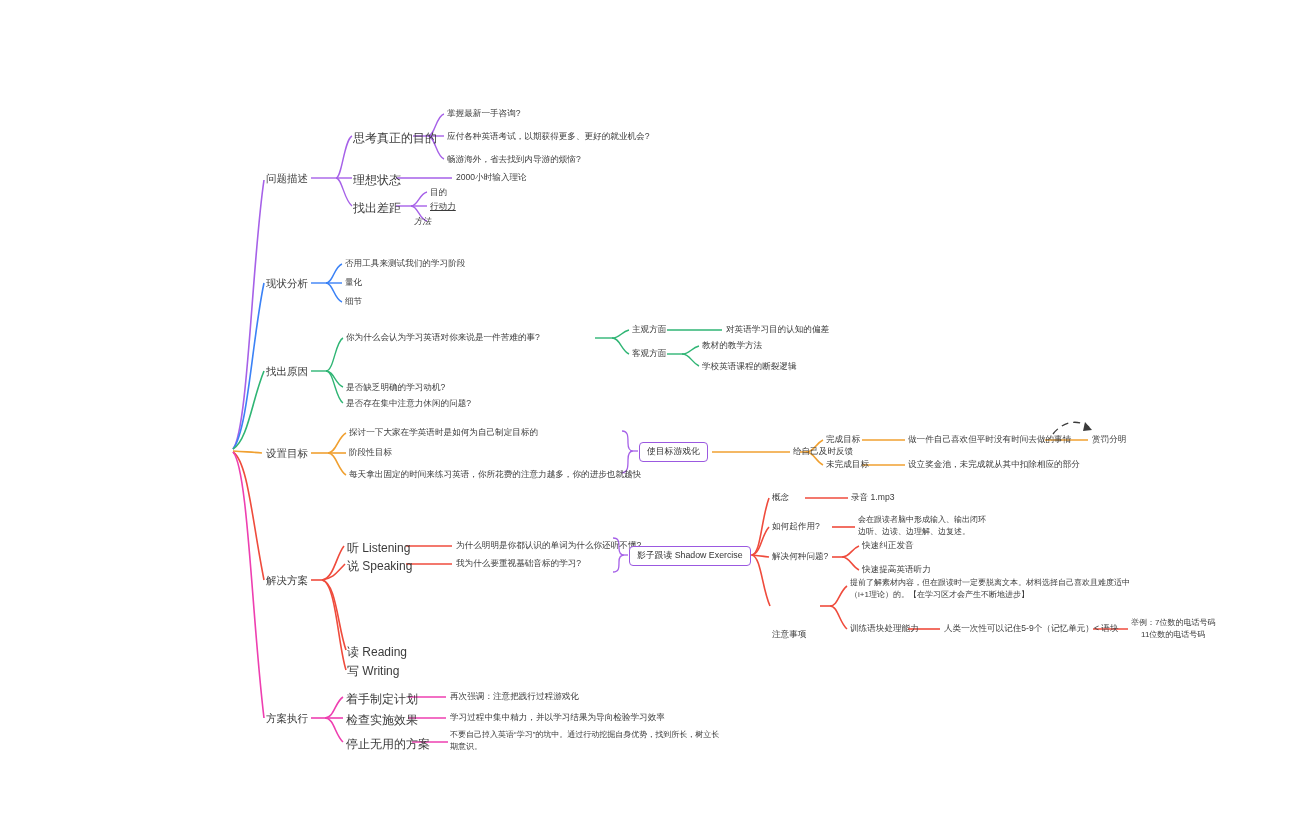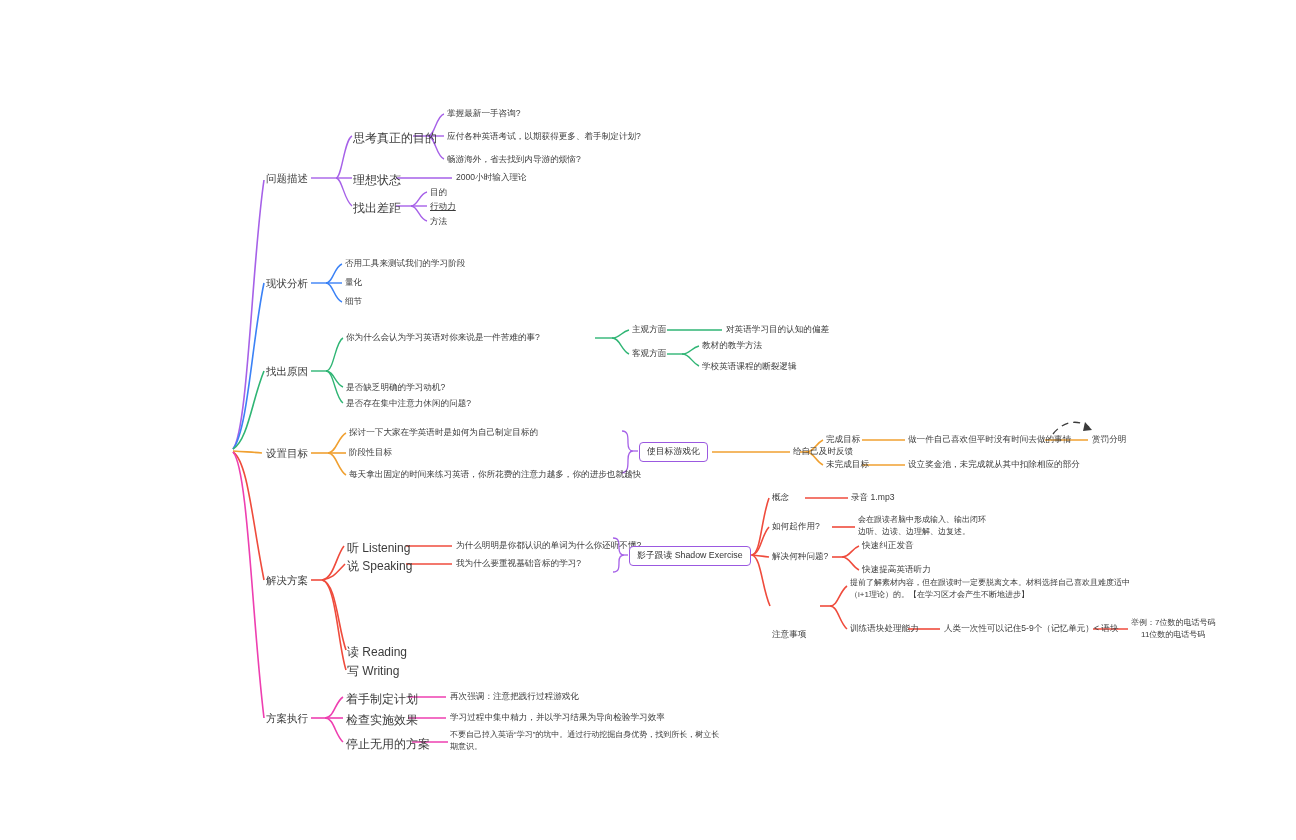--- a/index.html
+++ b/index.html
@@ -188,26 +188,26 @@
   </svg>
 
 
   <div class="node branch-label" style="left:266px; top:171px;">问题描述</div>
 
   <div class="node topic" style="left:353px; top:130px;">思考真正的目的</div>
   <div class="node topic" style="left:353px; top:172px;">理想状态</div>
   <div class="node topic" style="left:353px; top:200px;">找出差距</div>
 
   <div class="node leaf" style="left:447px; top:108px;">掌握最新一手咨询?</div>
-  <div class="node leaf" style="left:447px; top:131px;">应付各种英语考试，以期获得更多、着手制定计划?</div>
+  <div class="node leaf" style="left:447px; top:131px;">应付各种英语考试，以期获得更多、更好的就业机会?</div>
   <div class="node leaf" style="left:447px; top:154px;">畅游海外，省去找到内导游的烦恼?</div>
   <div class="node leaf" style="left:456px; top:172px;">2000小时输入理论</div>
   <div class="node leaf" style="left:430px; top:187px;">目的</div>
   <div class="node leaf" style="left:430px; top:201px;text-decoration:underline;">行动力</div>
-  <div class="node leaf" style="left:430px; top:216px;">方法</div>
+  <div class="node leaf" style="left:414px; top:216px;font-style:italic;">方法</div>
 
   <div class="node branch-label" style="left:266px; top:276px;">现状分析</div>
   <div class="node leaf" style="left:345px; top:258px;">否用工具来测试我们的学习阶段</div>
   <div class="node leaf" style="left:345px; top:277px;">量化</div>
   <div class="node leaf" style="left:345px; top:296px;">细节</div>
 
   <div class="node branch-label" style="left:266px; top:364px;">找出原因</div>
   <div class="node leaf" style="left:346px; top:332px;">你为什么会认为学习英语对你来说是一件苦难的事?</div>
   <div class="node leaf" style="left:346px; top:382px;">是否缺乏明确的学习动机?</div>
   <div class="node leaf" style="left:346px; top:398px;">是否存在集中注意力休闲的问题?</div>

